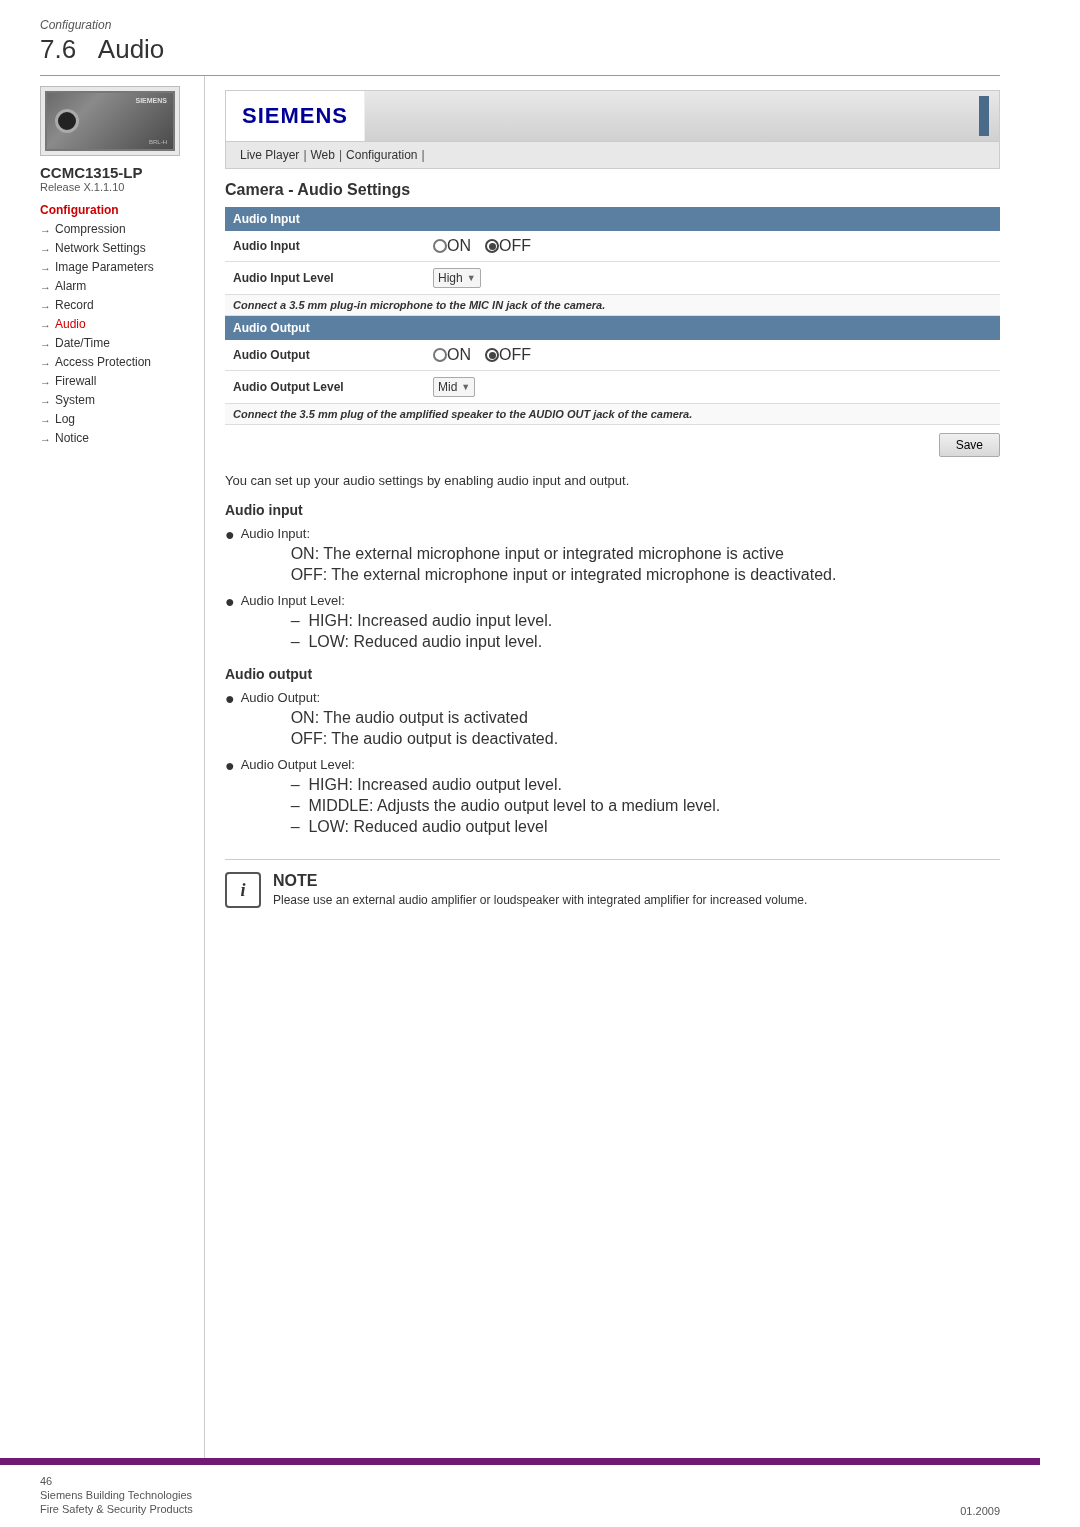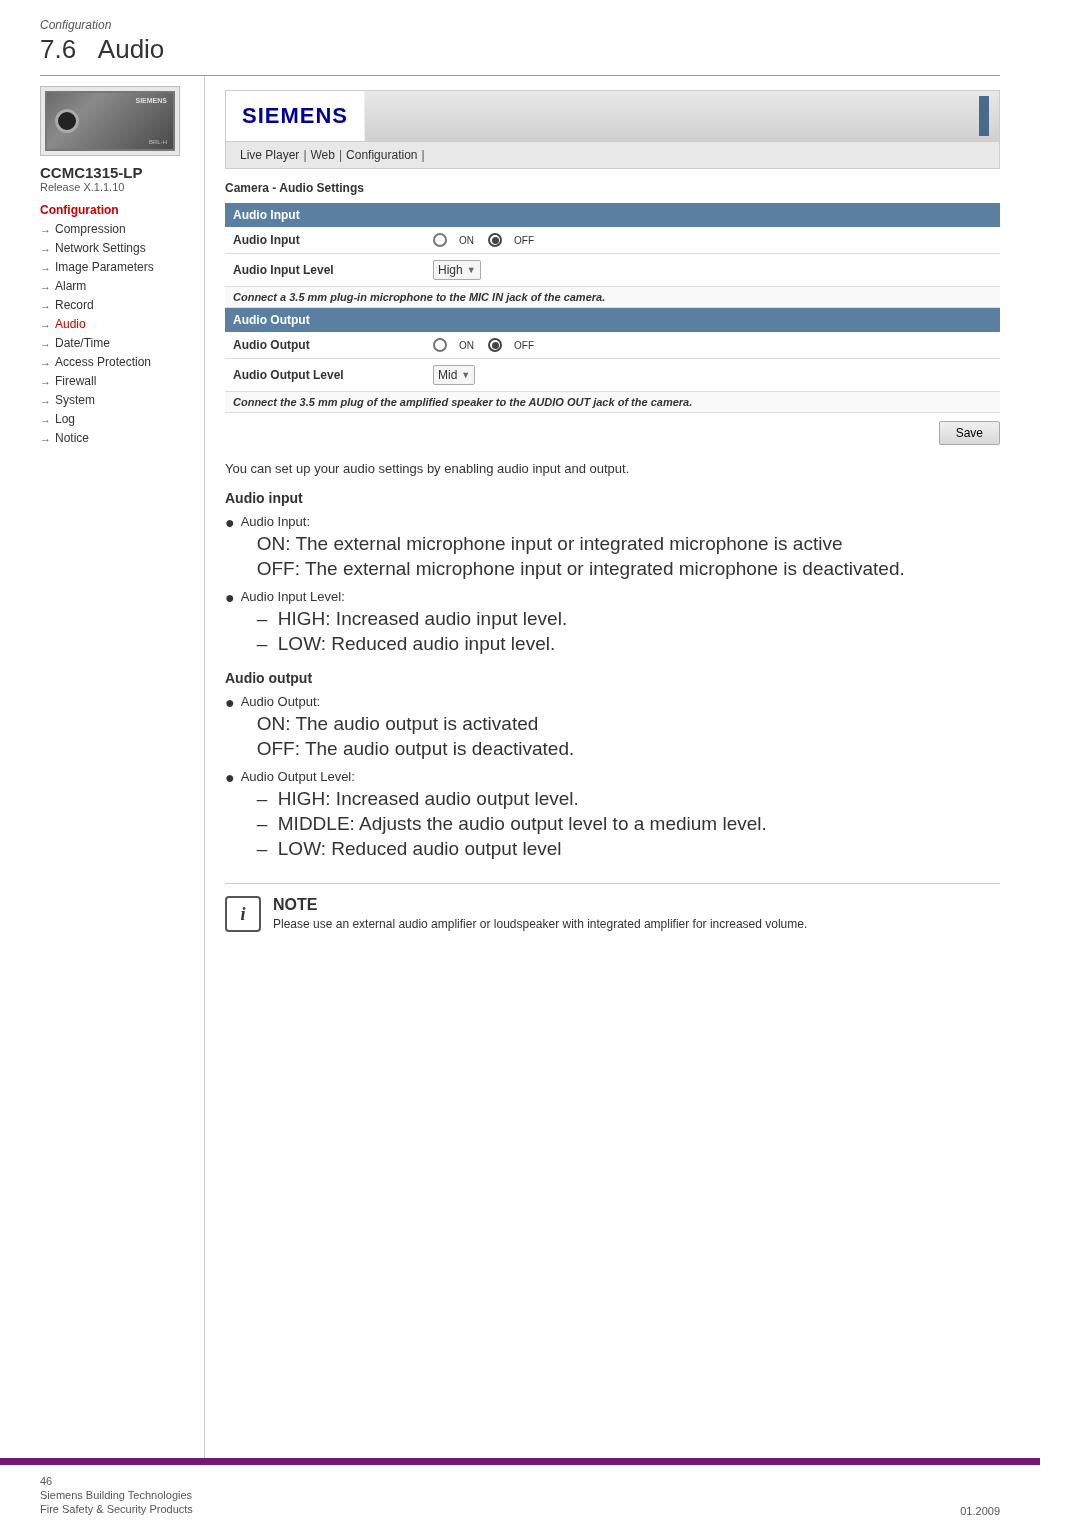--- a/index.html
+++ b/index.html
@@ -36,55 +36,55 @@
     .content-area { flex: 1; padding: 14px 0 14px 20px; }
     .siemens-logo-text { font-size: 22px; font-weight: bold; color: #009; letter-spacing: 1px; }
 
     
     .nav-bar { background: #e8e8e8; border: 1px solid #ccc; border-top: none; padding: 6px 14px; font-size: 12px; color: #555; margin-bottom: 12px; display: flex; align-items: center; justify-content: space-between; }
     .nav-bar-links { display: flex; align-items: center; gap: 4px; }
     .nav-link { color: #333; text-decoration: none; font-size: 12px; }
     .nav-sep { color: #555; font-size: 12px; }
 
     
-    .section-label { font-size: 12px; font-weight: bold; color: #333; margin-bottom: 8px; }
+    .section-label { font-size: 16px; font-weight: bold; color: #333; margin-bottom: 8px; }
 
     
     .settings-table { width: 100%; border-collapse: collapse; margin-bottom: 0; }
     .table-section-header { background: #5a7fa0; color: #fff; font-weight: bold; font-size: 12px; padding: 5px 8px; }
     .table-row { border-bottom: 1px solid #ddd; }
     .table-row td { padding: 6px 8px; font-size: 12px; vertical-align: middle; }
     .table-row td:first-child { width: 200px; font-weight: bold; color: #333; }
     .table-note { background: #f9f9f9; }
     .table-note td { padding: 4px 8px; font-size: 11px; color: #555; font-style: italic; }
 
     
     .radio-group { display: flex; align-items: center; gap: 14px; }
-    .radio-option { display: flex; align-items: center; gap: 12px; font-size: 10px; cursor: pointer; }
+    .radio-option { display: flex; align-items: center; gap: 0; font-size: 16px; cursor: pointer; }
     .radio-circle { width: 14px; height: 14px; border-radius: 50%; border: 2px solid #777; display: flex; align-items: center; justify-content: center; }
     .radio-circle.selected { border-color: #444; }
     .radio-circle.selected::after { content: ''; width: 7px; height: 7px; border-radius: 50%; background: #444; }
 
     
     .select-box { border: 1px solid #aaa; background: #f5f5f5; padding: 2px 4px; font-size: 12px; border-radius: 2px; display: inline-flex; align-items: center; gap: 4px; }
     .select-arrow { font-size: 9px; color: #666; }
 
     
     .save-btn-row { display: flex; justify-content: flex-end; margin-top: 8px; }
     .save-btn { background: linear-gradient(180deg, #f0f0f0 0%, #d8d8d8 100%); border: 1px solid #aaa; padding: 4px 16px; font-size: 12px; cursor: pointer; border-radius: 2px; }
 
     
     .desc-area { margin-top: 16px; padding-left: 0; }
     .desc-intro { font-size: 13px; color: #333; margin-bottom: 14px; }
     .desc-section-title { font-size: 14px; font-weight: bold; color: #333; margin-bottom: 8px; margin-top: 12px; }
     .desc-list { list-style: none; padding-left: 0; }
     .desc-list > li { margin-bottom: 6px; display: flex; align-items: flex-start; gap: 6px; font-size: 13px; }
     .bullet { color: #333; font-size: 16px; line-height: 1; margin-top: 1px; }
     .desc-list .sub-list { list-style: none; padding-left: 16px; margin-top: 4px; }
-    .desc-list .sub-list li { font-size: 19px; margin-bottom: 3px; display: flex; gap: 6px; }
+    .desc-list .sub-list li { font-size: 16px; margin-bottom: 3px; display: flex; gap: 6px; margin-left: 34px; }
     .sub-dash { color: #333; }
     .desc-item-content { flex: 1; }
 
     
     .note-box { display: flex; align-items: flex-start; gap: 12px; border-top: 1px solid #ccc; margin-top: 20px; padding-top: 12px; }
     .note-icon { width: 36px; height: 36px; border: 2px solid #555; border-radius: 4px; display: flex; align-items: center; justify-content: center; font-size: 18px; font-weight: bold; color: #333; flex-shrink: 0; font-style: italic; font-family: serif; }
     .note-content { flex: 1; }
     .note-title { font-size: 16px; font-weight: bold; color: #333; margin-bottom: 3px; }
     .note-text { font-size: 12px; color: #333; }
 

